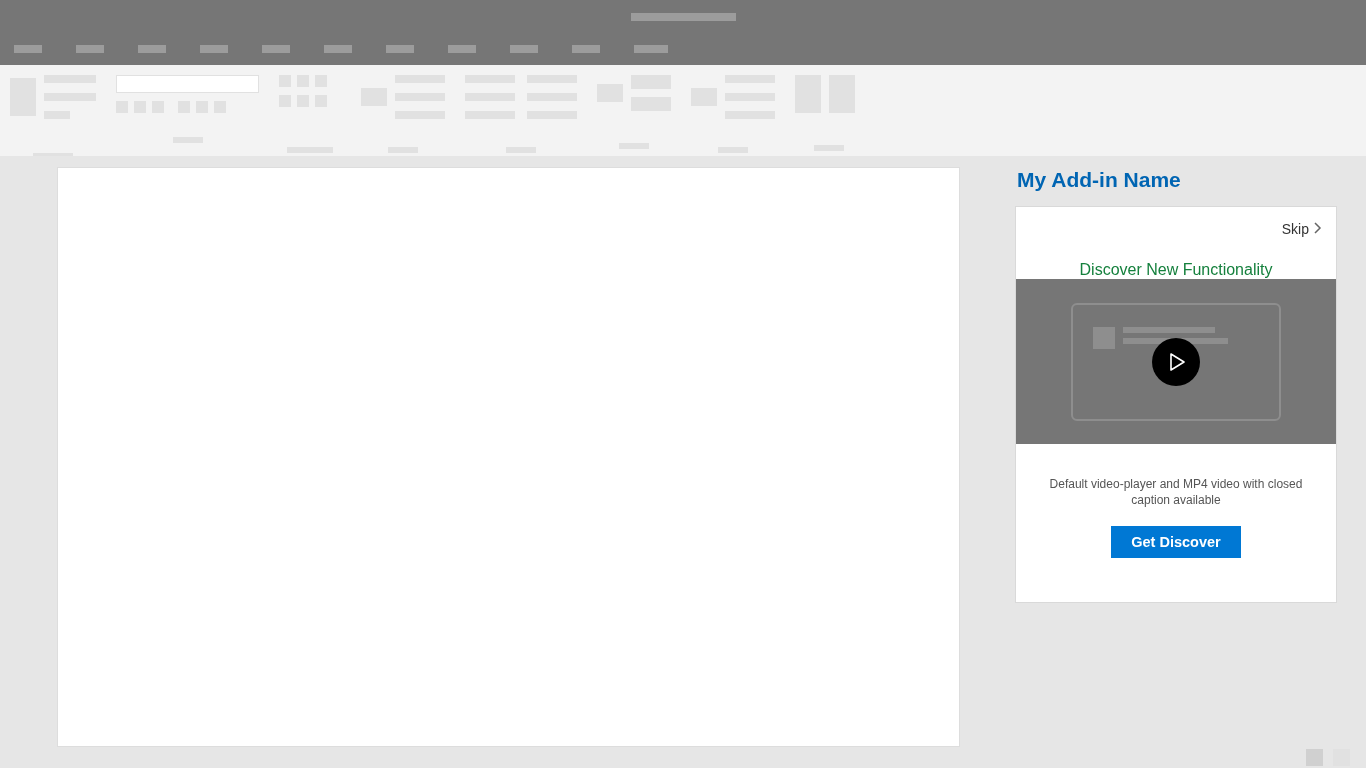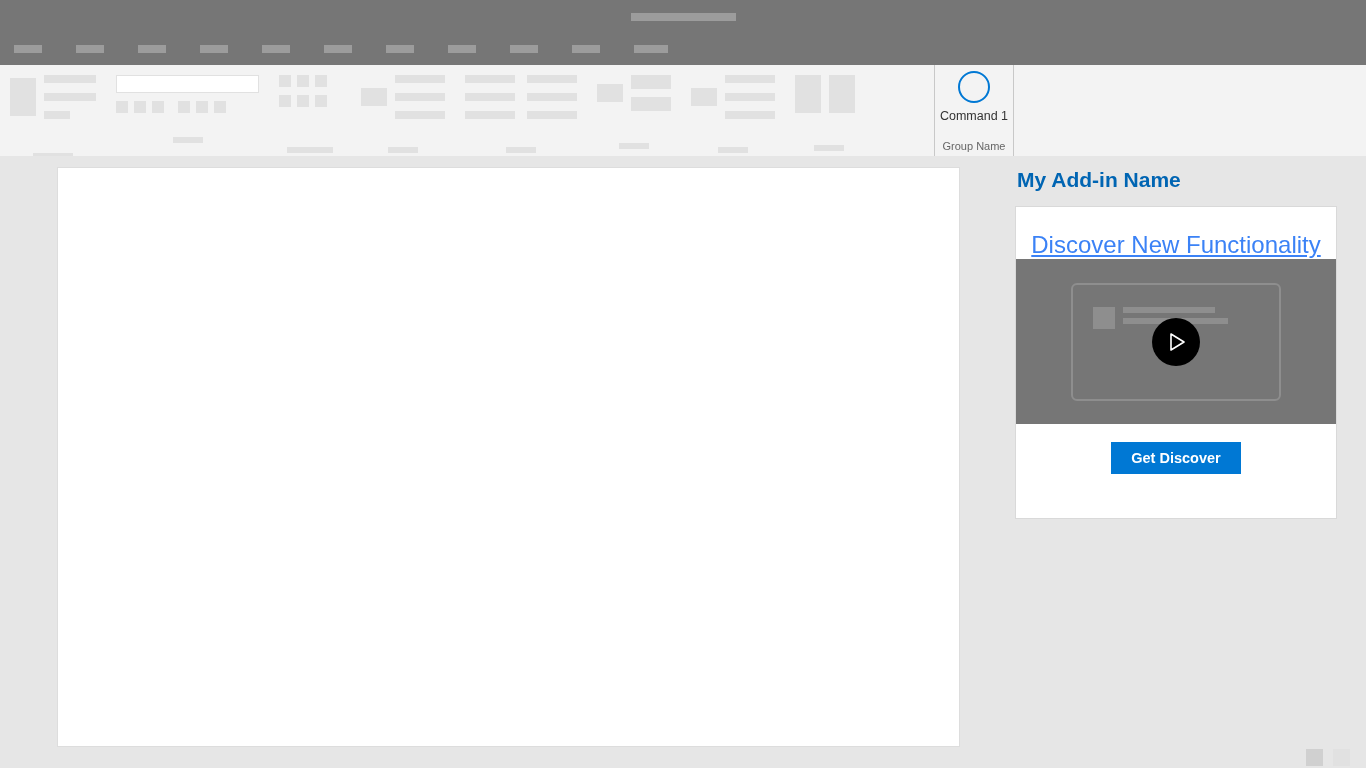--- a/index.html
+++ b/index.html
@@ -167,26 +167,25 @@
     color: #333;
     cursor: pointer;
   }
   .skip-row .chev {
     margin-left: 5px;
     font-size: 13px;
     color: #555;
   }
 
   .pane-heading {
-    font-size: 24px;
+    font-size: 16px;
     font-weight: 300;
-    color: #3b82f6;
+    color: #15803d;
     text-align: center;
     margin-top: 24px;
-    text-decoration: underline;
   }
   .pane-sub {
     font-size: 13.5px;
     color: #333;
     text-align: center;
     margin-top: 34px;
     padding: 0 28px;
     line-height: 1.4;
     margin-bottom: 26px;
   }
@@ -403,51 +402,55 @@
 
     <div class="rgroup">
       <div class="row">
         <div class="ph-big"></div>
         <div class="ph-big"></div>
       </div>
       <div class="ph-line" style="width:30px;height:6px;margin:24px auto 0"></div>
     </div>
   </div>
 
-  <div class="ribbon-command">
-    <div class="circle"></div>
-    <div class="cmd-label">Command 1</div>
-    <div class="grp-label">Group Name</div>
-  </div>
   <div style="width:350px"></div>
 </div>
 
 <div class="workspace">
   <div class="document"></div>
 
   <div class="taskpane">
     <div class="taskpane-title">My Add-in Name</div>
 
     <div class="taskpane-body">
+      <div class="skip-row">
+        <span>Skip</span>
+        <span class="chev">
+          <svg width="8" height="12" viewBox="0 0 8 12">
+              <path d="M1 1 L6 6 L1 11" stroke="#666" stroke-width="1.5" fill="none"></path>
+            </svg>
+        </span>
+      </div>
 
       <div class="pane-heading">Discover New Functionality</div>
 
       <div class="video">
         <div class="video-frame">
           <div class="sq"></div>
           <div class="line l1"></div>
           <div class="line l2"></div>
         </div>
         <div class="play-btn">
           <svg width="20" height="20" viewBox="0 0 20 20">
             <polygon points="5,2 18,10 5,18" fill="none" stroke="#fff" stroke-width="1.6" stroke-linejoin="round"></polygon>
           </svg>
         </div>
       </div>
 
+      <div class="video-caption">Default video-player and MP4 video with closed caption available</div>
 
       <button class="get-started">Get Discover</button>
     </div>
   </div>
 </div>
 
 <div class="statusbar">
   <div class="sq"></div>
   <div class="sq light"></div>
 </div>

